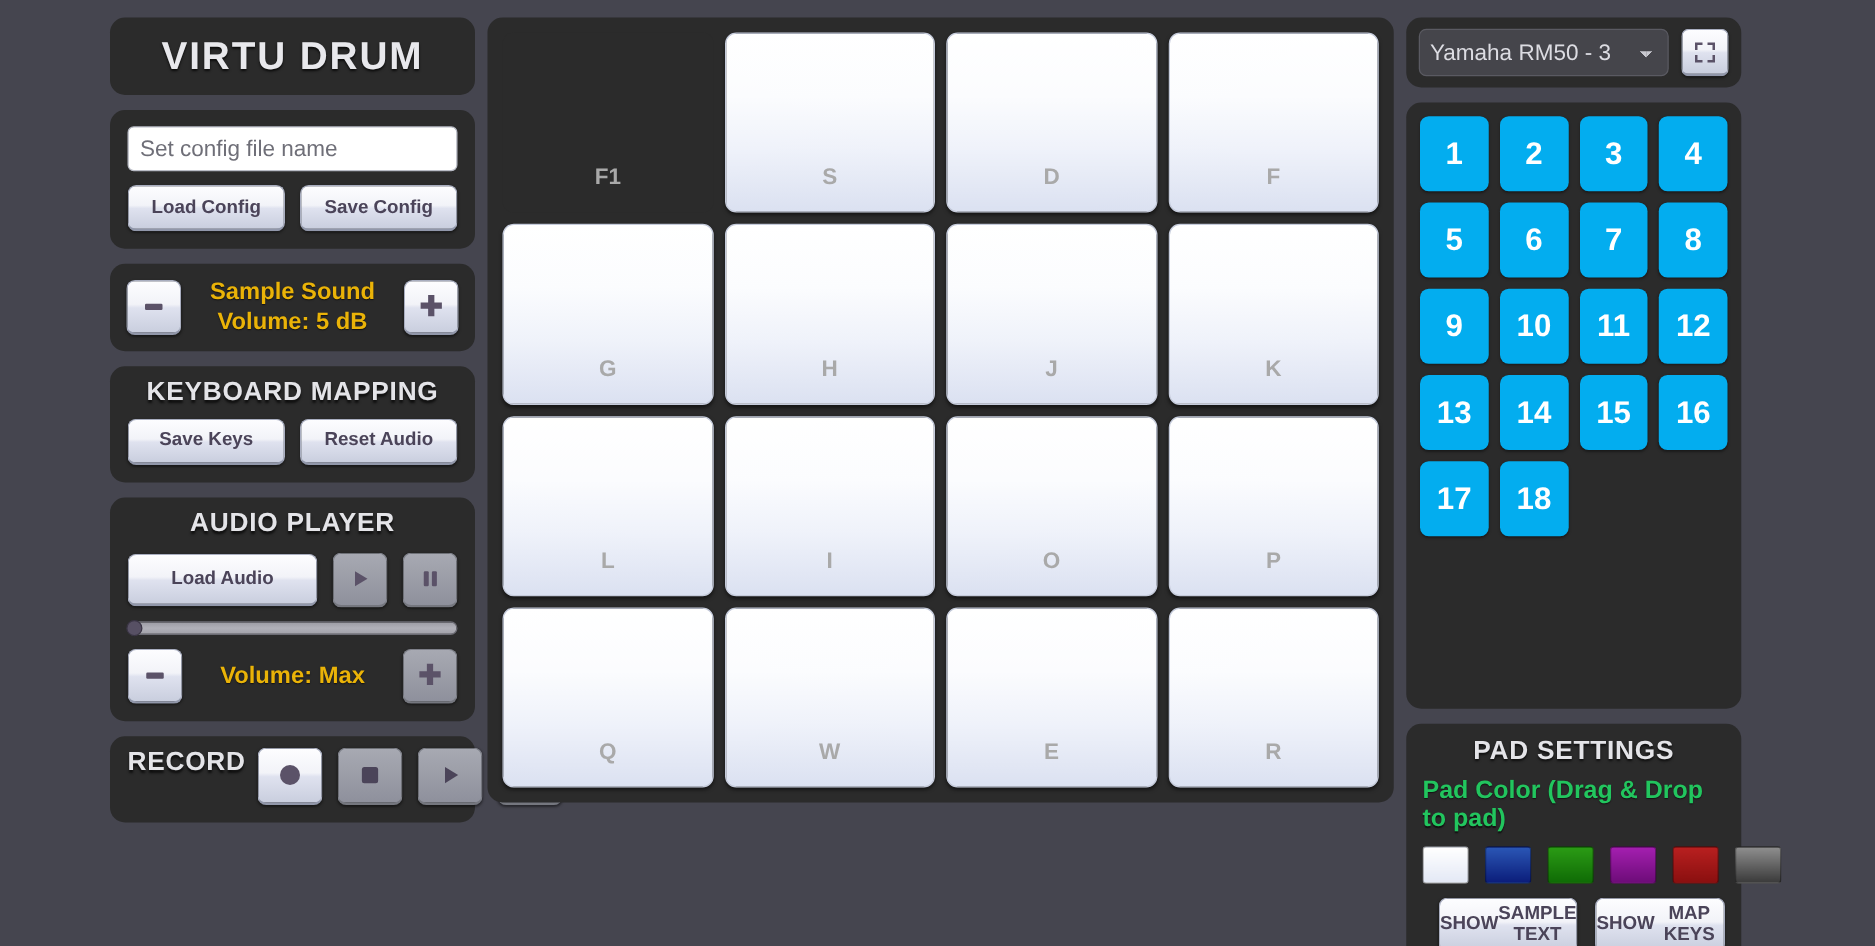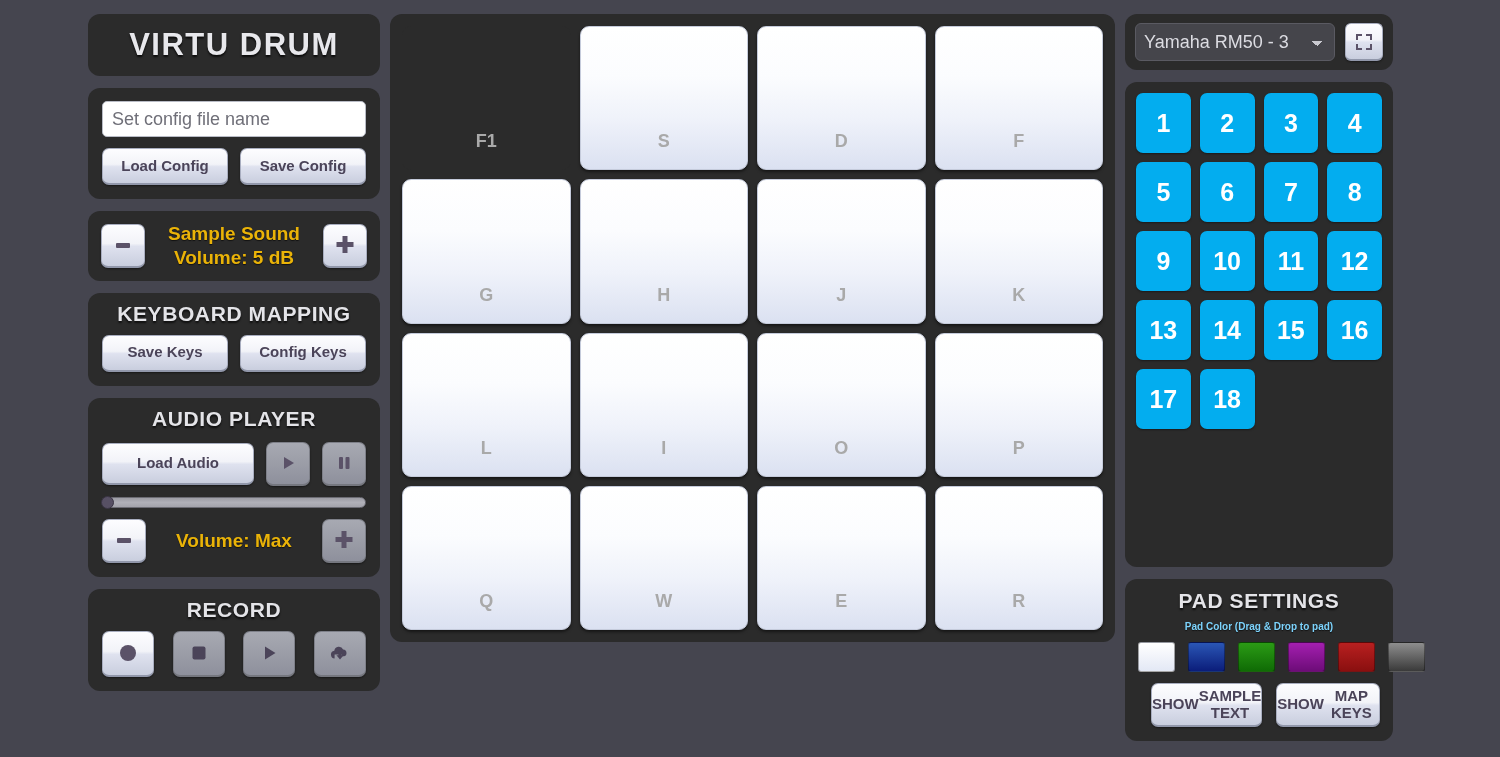--- a/index.html
+++ b/index.html
@@ -177,21 +177,21 @@
 
   #audio-volume-row {
     display: flex;
     align-items: center;
     gap: 24px;
   }
 
   #record-panel {
     padding: 9px 14px 14px;
     display: flex;
-    flex-direction: column;
+    flex-direction: row;
     gap: 9px;
   }
   #record-buttons {
     display: flex;
     gap: 12px;
     justify-content: space-between;
   }
   #record-buttons .sq-btn { width: 52px; height: 46px; min-width: 52px; }
 
   
@@ -302,23 +302,22 @@
     box-shadow: 0 1px 2px rgba(0,0,0,.4);
   }
 
   #pad-settings-panel {
     padding: 10px 13px 14px;
     display: flex;
     flex-direction: column;
     gap: 8px;
   }
   #pad-settings-sub {
-    text-align: center;
-    color: #7dd3fc;
-    font-size: 10px;
+    color: #22c55e;
+    font-size: 20px;
     font-weight: bold;
     text-shadow: 0 1px 1px rgba(0,0,0,.6);
   }
   #color-swatches {
     display: flex;
     gap: 13px;
     justify-content: space-between;
     padding: 2px 0 3px;
   }
   .swatch {
@@ -365,21 +364,21 @@
         <svg class="glyph-svg" width="24" height="24" viewBox="0 0 24 24">
           <path d="M9.5 3 h5 v6 h6 v5 h-6 v6 h-5 v-6 h-6 v-5 h6 z" fill="#5b5268"></path>
         </svg>
       </div>
     </div>
 
     <div class="panel" id="keyboard-mapping-panel">
       <div class="section-head">KEYBOARD MAPPING</div>
       <div class="btn-row">
         <div class="btn">Save Keys</div>
-        <div class="btn">Config Keys</div>
+        <div class="btn">Reset Audio</div>
       </div>
     </div>
 
     <div class="panel" id="audio-player-panel">
       <div class="section-head">AUDIO PLAYER</div>
       <div id="audio-transport-row">
         <div class="btn" id="load-audio-button">Load Audio</div>
         <div class="btn sq-btn disabled">
           <svg class="glyph-svg" width="20" height="20" viewBox="0 0 20 20">
             <path d="M6 4 L16 10 L6 16 Z" fill="#5b5268"></path>

